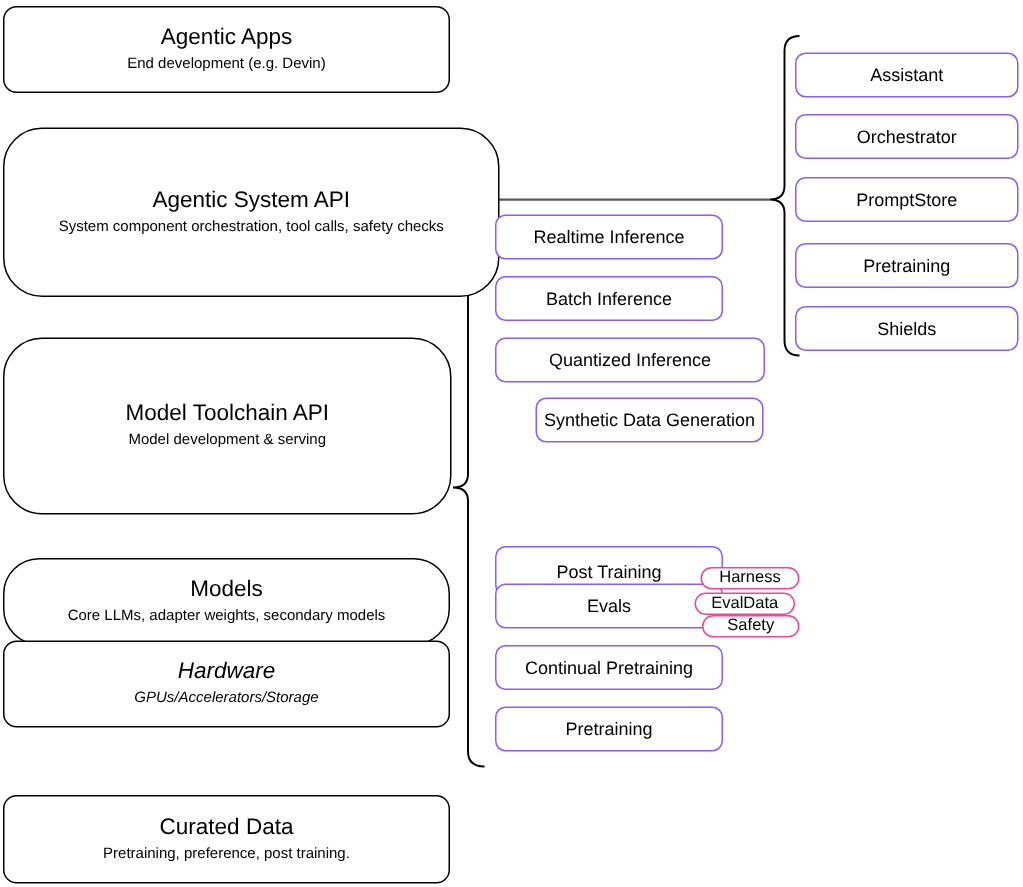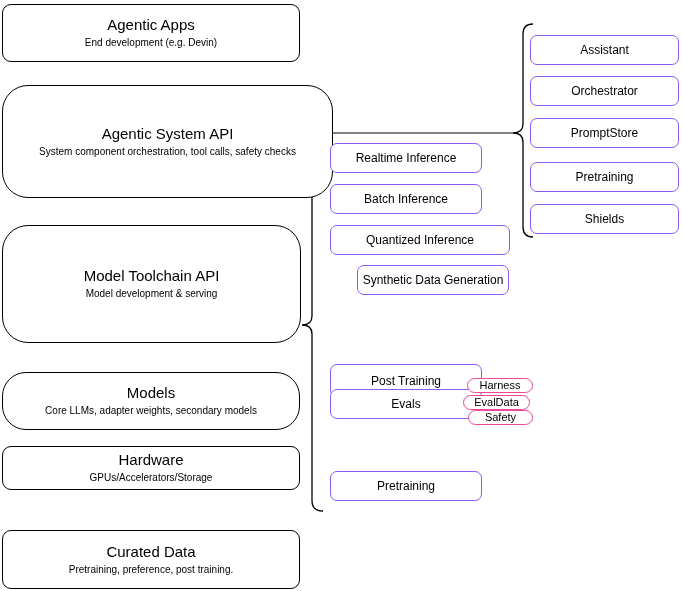--- a/index.html
+++ b/index.html
@@ -53,36 +53,37 @@
   <div class="bigbox r26" style="left:2px;top:225px;width:299px;height:118px;">
     <div class="title">Model Toolchain API</div>
     <div class="subtitle">Model development &amp; serving</div>
   </div>
 
   <div class="bigbox r8" style="left:2px;top:372px;width:298px;height:58px;border-radius:24px;">
     <div class="title">Models</div>
     <div class="subtitle">Core LLMs, adapter weights, secondary models</div>
   </div>
 
-  <div class="bigbox r8" style="left:2px;top:446px;width:298px;height:44px;">
+  <div class="bigbox r8" style="left:2px;top:427px;width:298px;height:58px;font-style:italic;">
     <div class="title">Hardware</div>
     <div class="subtitle">GPUs/Accelerators/Storage</div>
   </div>
 
   <div class="bigbox r8" style="left:2px;top:530px;width:298px;height:59px;">
     <div class="title">Curated Data</div>
     <div class="subtitle">Pretraining, preference, post training.</div>
   </div>
 
   <div class="node" style="left:330px;top:143px;width:152px;height:30px;">Realtime Inference</div>
   <div class="node" style="left:330px;top:184px;width:152px;height:30px;">Batch Inference</div>
   <div class="node" style="left:330px;top:225px;width:180px;height:30px;">Quantized Inference</div>
   <div class="node" style="left:330px;top:265px;width:152px;height:30px;margin-left:27px;">Synthetic Data Generation</div>
   <div class="node" style="left:330px;top:348px;width:152px;height:33px;margin-top:16px;">Post Training</div>
   <div class="node" style="left:330px;top:389px;width:152px;height:30px;">Evals</div>
+  <div class="node" style="left:330px;top:430px;width:152px;height:30px;">Continual Pretraining</div>
   <div class="node" style="left:330px;top:471px;width:152px;height:30px;">Pretraining</div>
 
   <div class="pill" style="left:467px;top:378px;width:66px;height:15px;">Harness</div>
   <div class="pill" style="left:463px;top:395px;width:67px;height:15px;">EvalData</div>
   <div class="pill" style="left:468px;top:410px;width:65px;height:15px;">Safety</div>
 
   <div class="node" style="left:530px;top:35px;width:149px;height:30px;">Assistant</div>
   <div class="node" style="left:530px;top:76px;width:149px;height:30px;">Orchestrator</div>
   <div class="node" style="left:530px;top:118px;width:149px;height:30px;">PromptStore</div>
   <div class="node" style="left:530px;top:162px;width:149px;height:30px;">Pretraining</div>

